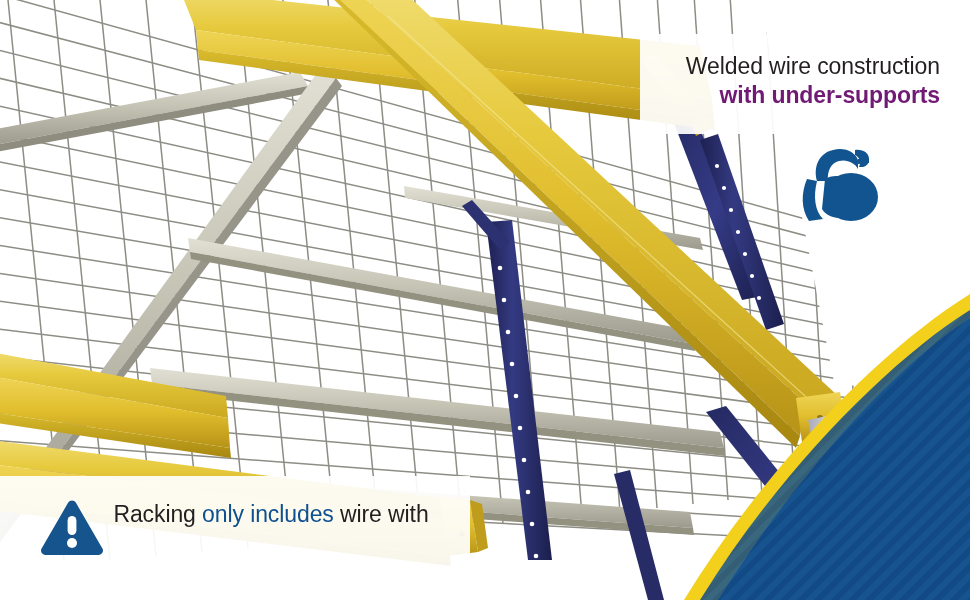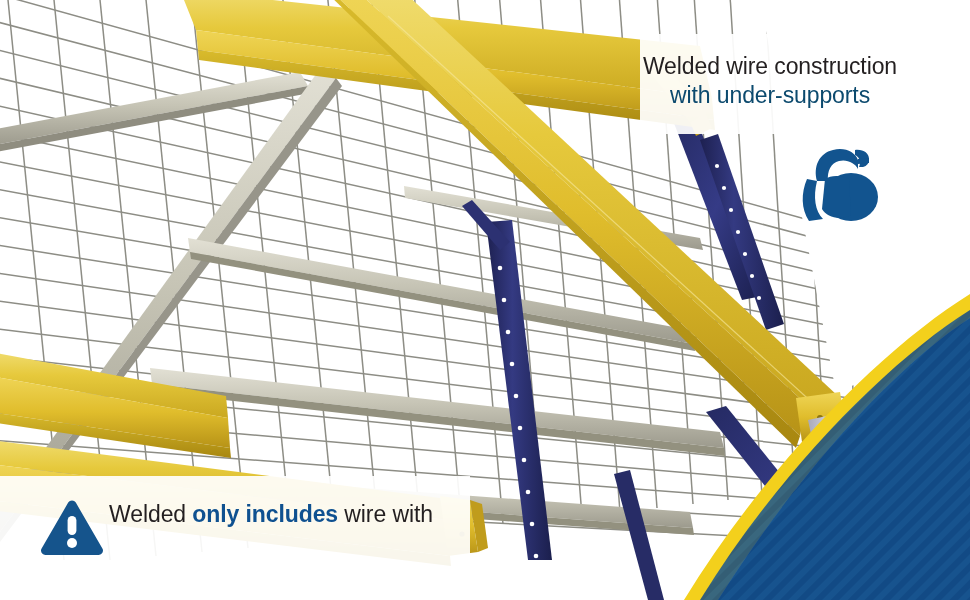--- a/index.html
+++ b/index.html
@@ -35,43 +35,43 @@
     pointer-events: none;
   }
   #corner-swoosh svg { display: block; width: 330px; height: 310px; }
 
   
   .callout-top {
     position: absolute;
     left: 600px;
     top: 52px;
     width: 340px;
-    text-align: center;
+    text-align: right;
     line-height: 1.26;
   }
   .callout-bottom {
     position: absolute;
     left: 96px;
     top: 500px;
     width: 350px;
     text-align: center;
     line-height: 1.3;
   }
   .cline {
     font-size: 23px;
     color: #231f20;
     white-space: nowrap;
     letter-spacing: -0.1px;
   }
   .cline.b {
+    font-weight: bold;
+    color: #701a75;
+  }
+  .em {
     font-weight: normal;
-    color: #0c4a6e;
-  }
-  .em {
-    font-weight: bold;
     color: #0f5190;
   }
 
   
   #bicep-icon {
     position: absolute;
     left: 795px;
     top: 145px;
     width: 92px;
     height: 88px;
@@ -371,16 +371,16 @@
       <circle cx="34" cy="46" r="5" fill="#ffffff"></circle>
     </svg>
   </div>
 
   <div class="callout-top">
     <div class="cline">Welded wire construction</div>
     <div class="cline b">with under-supports</div>
   </div>
 
   <div class="callout-bottom">
-    <div class="cline"><span>Welded </span><span class="em">only includes</span><span> wire with</span></div>
+    <div class="cline"><span>Racking </span><span class="em">only includes</span><span> wire with</span></div>
   </div>
 
 </div>
 
 </body></html>

